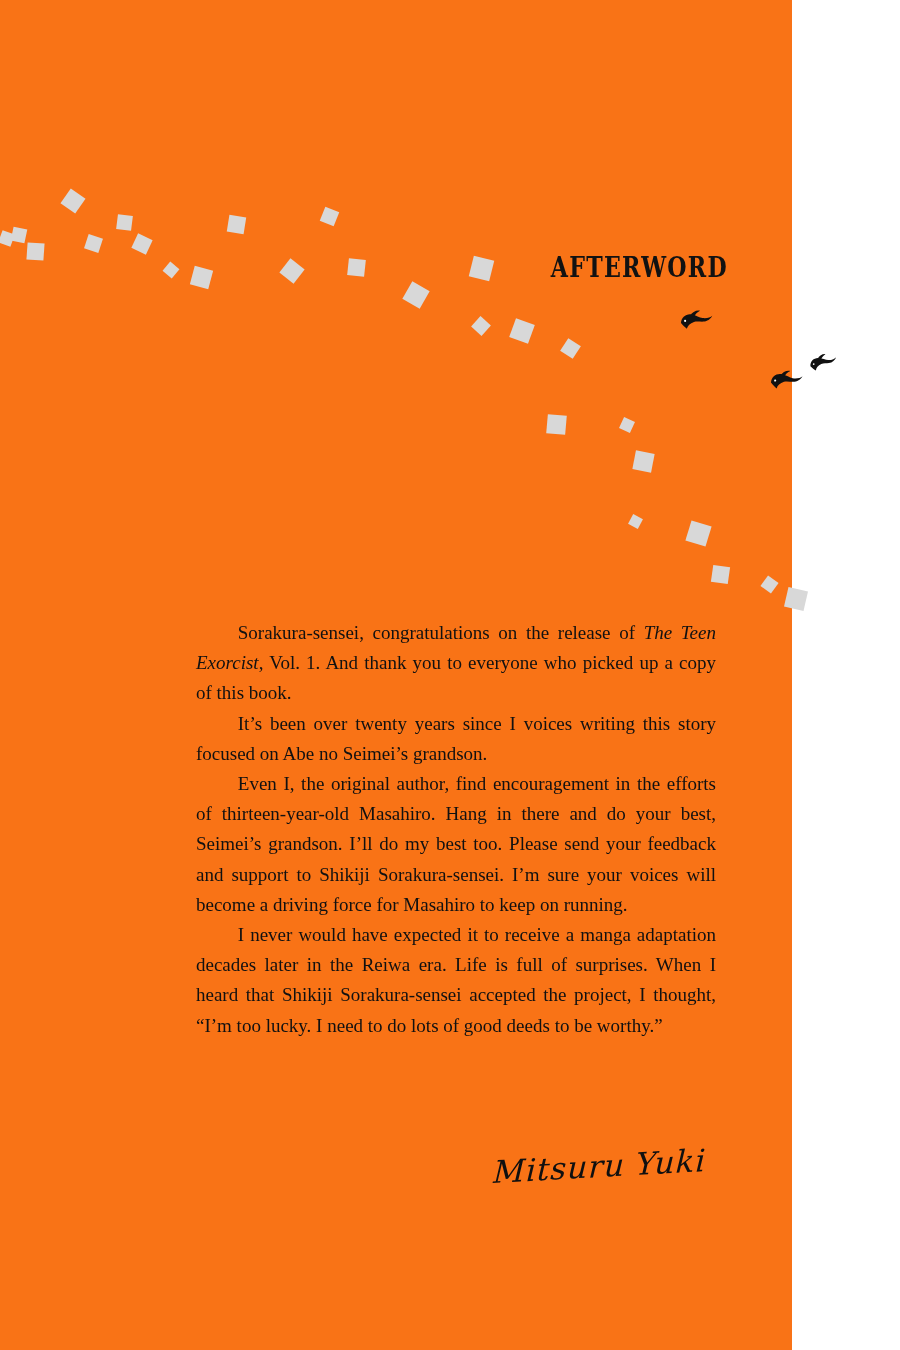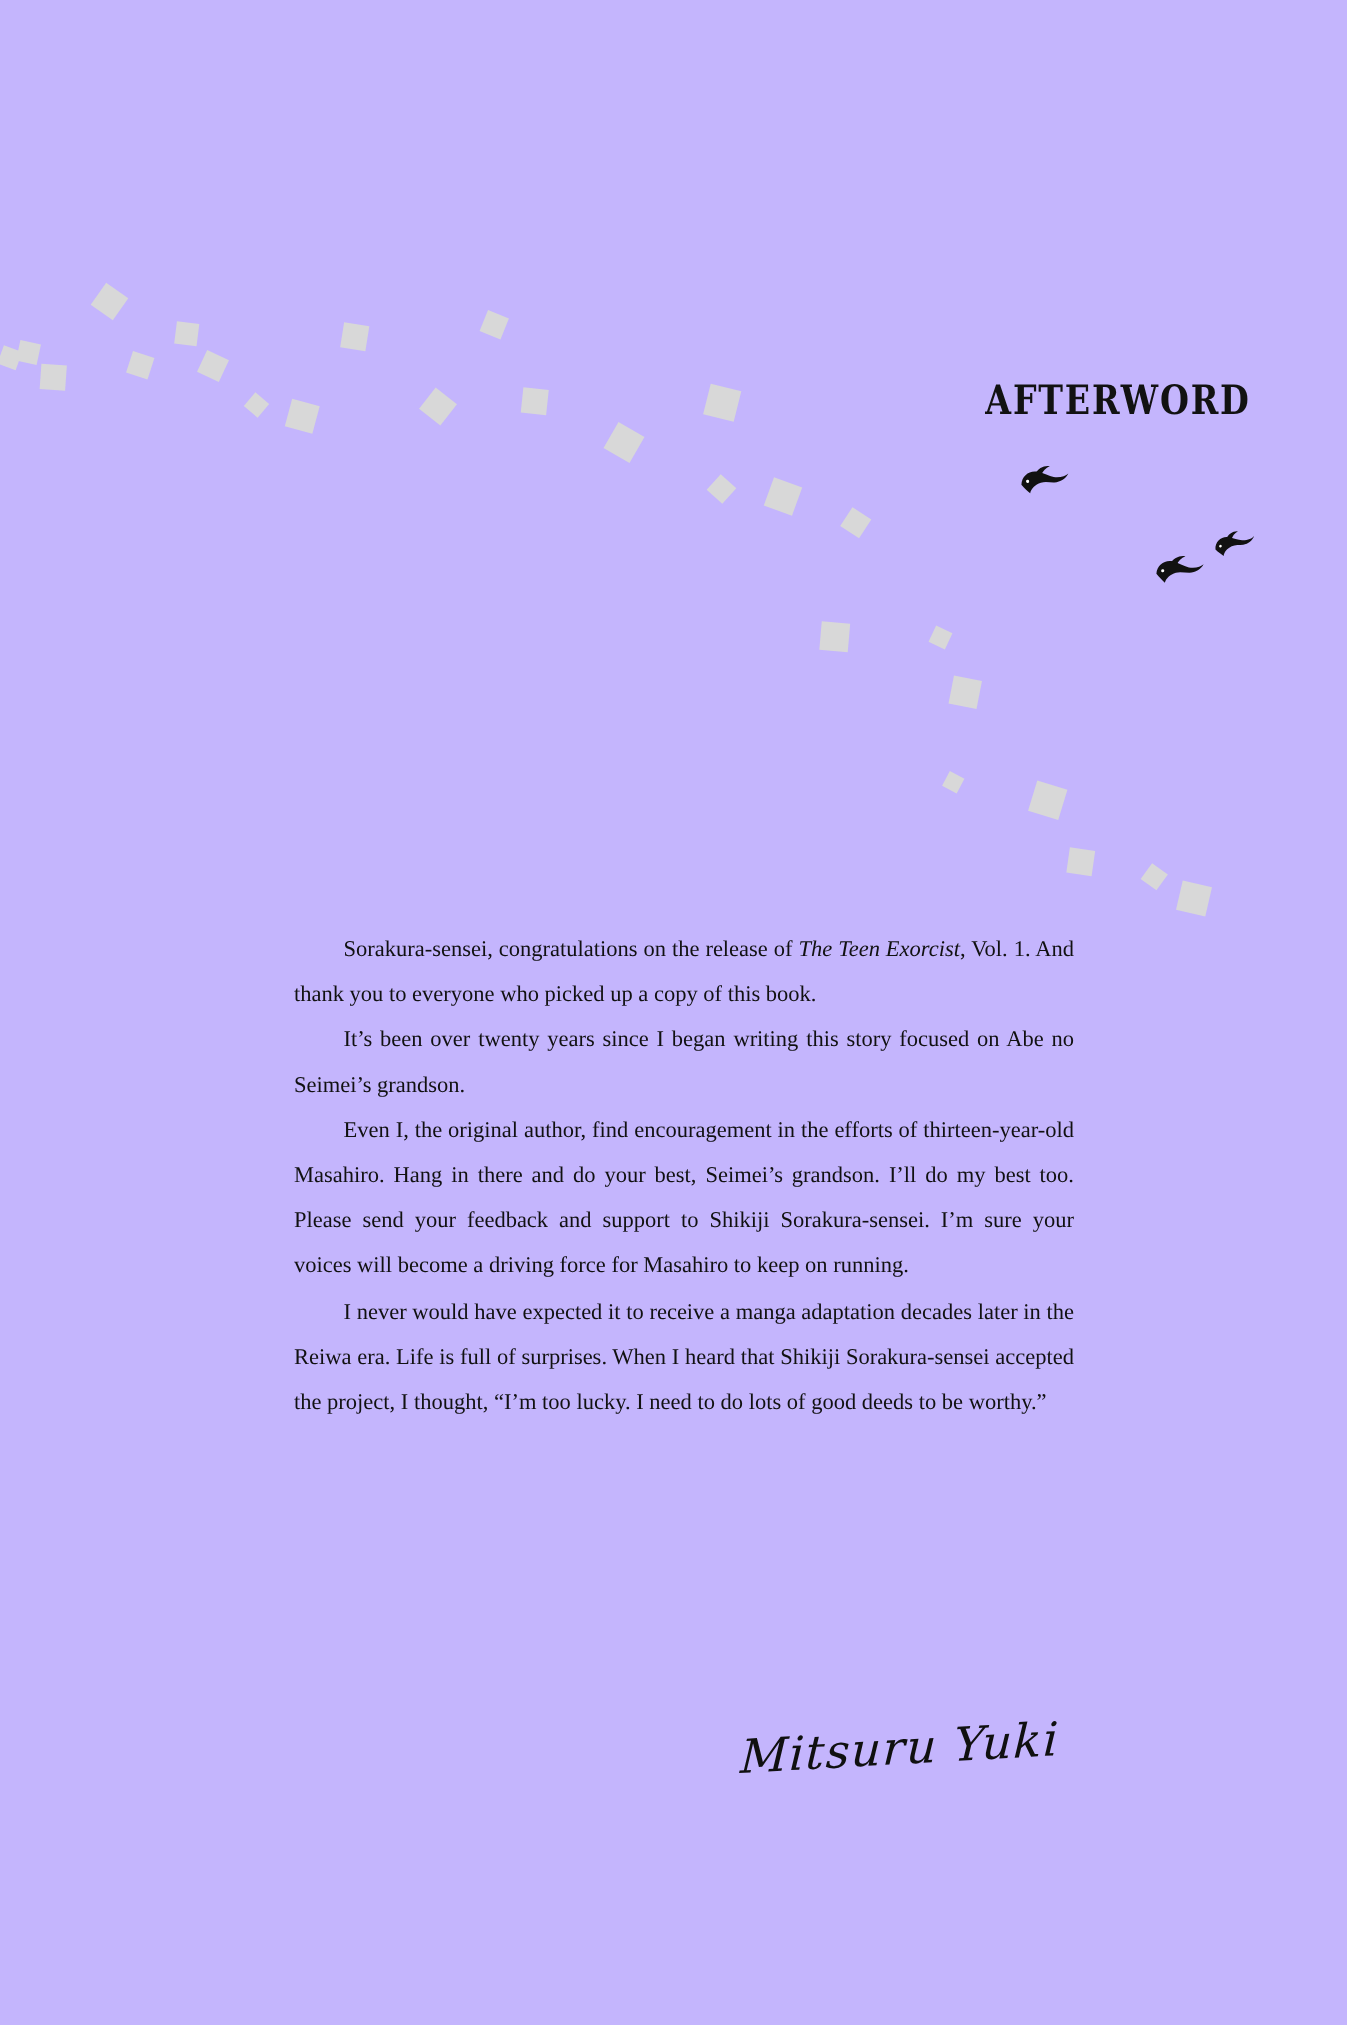--- a/index.html
+++ b/index.html
@@ -11,23 +11,23 @@
     height: 1350px;
     background: #ffffff;
     font-family: "Liberation Serif", serif;
     color: #1a1a1a;
     overflow: hidden;
     position: relative;
   }
 
   .page {
     position: relative;
-    width: 898px;
+    width: 792px;
     height: 1350px;
-    background: #c4b5fd;
+    background: #f97316;
   }
 
   
   .confetti-layer {
     position: absolute;
     left: 0;
     top: 0;
     width: 900px;
     height: 700px;
     pointer-events: none;
@@ -57,21 +57,21 @@
     white-space: nowrap;
   }
 
   
   .body-text {
     position: absolute;
     left: 196px;
     top: 618px;
     width: 520px;
     font-family: "Liberation Serif", serif;
-    font-size: 15px;
+    font-size: 19px;
     line-height: 30.2px;
     color: #111111;
     text-align: justify;
     text-justify: inter-word;
   }
   .body-text p {
     margin: 0;
     text-indent: 2.2em;
   }
   .body-text p em {
@@ -143,20 +143,20 @@
           <path d="M3 13 C4 7, 10 4, 15 6 C19 7.5, 22 10, 25 11 C29 12.2, 33 11.5, 35 10 C33 13, 29 15, 25 14.6 C22 14.3, 19 13, 16 13.6 C12 14.4, 9 16.6, 8 19.5 C6.4 17.6, 4.6 15.6, 3 13 Z" fill="#111111"></path>
           <path d="M13 7.2 C15.5 3.6, 20 2.2, 23.5 3.4 C20.5 4.4, 18.5 6, 17.2 8.2 Z" fill="#111111"></path>
           <circle cx="7.4" cy="11.4" r="1.05" fill="#ffffff"></circle>
         </svg></div>
     </div>
 
   <div class="afterword-heading">AFTERWORD</div>
 
   <div class="body-text">
       <p>Sorakura-sensei, congratulations on the release of <em>The Teen Exorcist</em>, Vol. 1. And thank you to everyone who picked up a copy of this book.</p>
-      <p>It’s been over twenty years since I began writing this story focused on Abe no Seimei’s grandson.</p>
+      <p>It’s been over twenty years since I voices writing this story focused on Abe no Seimei’s grandson.</p>
       <p>Even I, the original author, find encouragement in the efforts of thirteen-year-old Masahiro. Hang in there and do your best, Seimei’s grandson. I’ll do my best too. Please send your feedback and support to Shikiji Sorakura-sensei. I’m sure your voices will become a driving force for Masahiro to keep on running.</p>
       <p>I never would have expected it to receive a manga adaptation decades later in the Reiwa era. Life is full of surprises. When I heard that Shikiji Sorakura-sensei accepted the project, I thought, “I’m too lucky. I need to do lots of good deeds to be worthy.”</p>
     </div>
 
   <div class="signature">Mitsuru Yuki</div>
 
 </div>
 
 </body></html>

